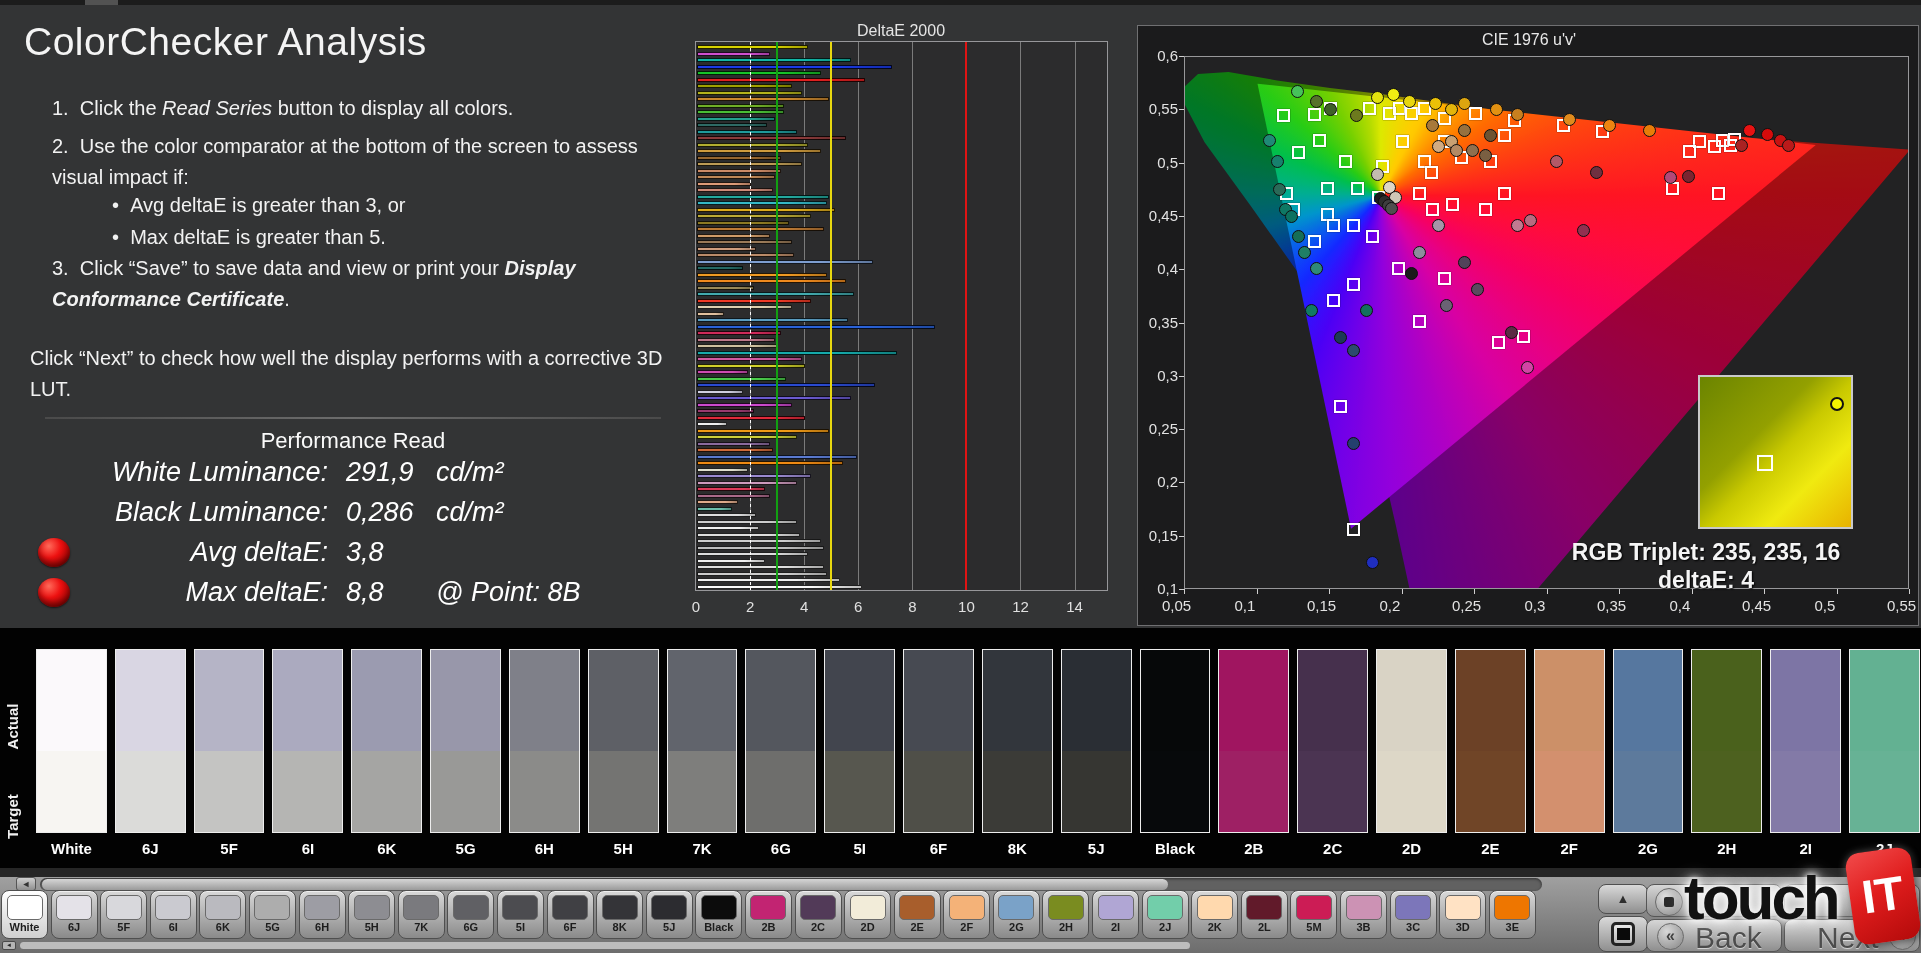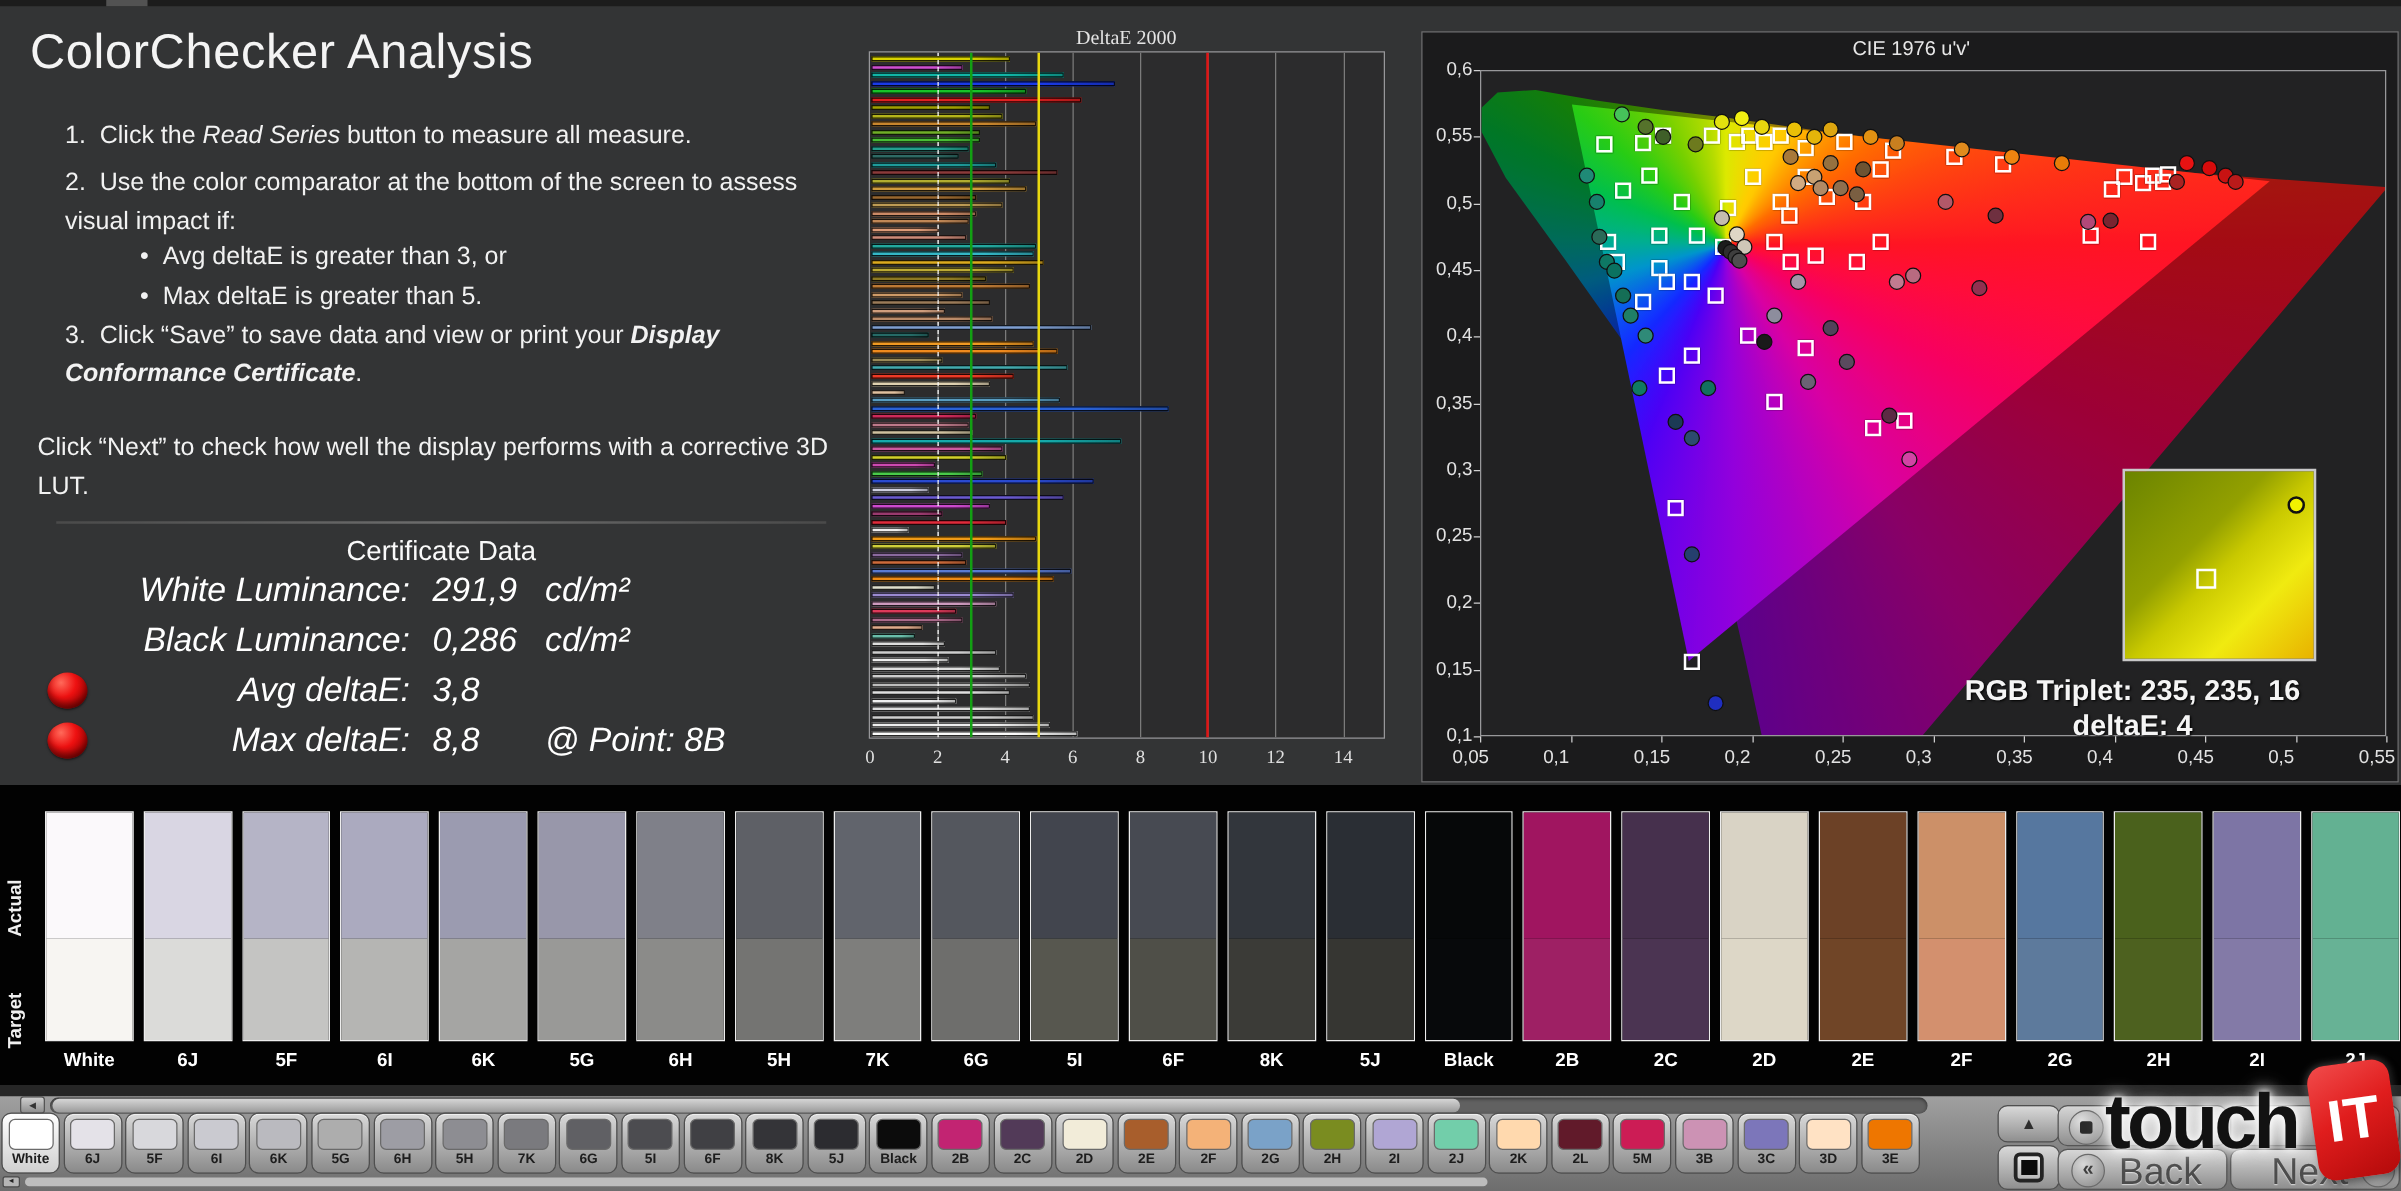--- a/index.html
+++ b/index.html
@@ -24,21 +24,21 @@
     color:#fafafa;font-size:22px;}
   .perf-row{display:grid;grid-template-columns:72px 228px 100px 1fr;
     align-items:center;color:#ffffff;font-size:27px;height:40px;font-style:italic;}
   .perf-label{text-align:right;}
   .perf-value{padding-left:18px;}
   .perf-unit{padding-left:8px;}
   .status-dot{width:32px;height:29px;border-radius:50%;margin-left:10px;
     background:radial-gradient(circle at 34% 28%, #ff6a5a 0%, #ee1111 40%, #a30202 78%, #6e0000 100%);
     box-shadow:inset 0 -4px 6px rgba(0,0,0,.45), 0 1px 2px rgba(0,0,0,.6);}
   
-  #delta-panel{left:692px;top:22px;width:418px;height:604px;font-family:Liberation Serif, serif;}
+  #delta-panel{left:692px;top:22px;width:418px;height:604px;}
   #delta-title{left:0;top:0;width:418px;text-align:center;color:#e4e4e4;font-size:16px;}
   #delta-plot{left:3px;top:19px;width:413px;height:550px;background:#2c2c2d;
     border:1px solid #97979a;box-sizing:border-box;overflow:hidden;}
   .gridline{position:absolute;top:0;bottom:0;width:1px;background:#7b7b7b;}
   .refline{position:absolute;top:0;bottom:0;width:2px;z-index:6;}
   .dashline{position:absolute;top:0;bottom:0;width:1px;z-index:6;
     background-image:repeating-linear-gradient(to bottom,rgba(255,255,255,.95) 0 3px,rgba(255,255,255,0) 3px 6px);}
   .bar{position:absolute;left:1px;height:4px;z-index:3;
     border:1px solid rgba(0,0,0,.85);box-sizing:border-box;}
   .axis-label{position:absolute;color:#e0e0e0;font-size:15px;width:34px;text-align:center;}
@@ -142,40 +142,40 @@
 <body>
 
 <div class="abs" id="top-strip">
   <div class="abs seg"></div>
 </div>
 
 <div class="abs" id="page-title">ColorChecker Analysis</div>
 
 <div class="abs body-text" style="left:52px;top:93px;width:590px;">
   <span>1.</span>&nbsp;
-  <span>Click the </span><span class="em">Read Series</span><span> button to measure all measure.</span>
+  <span>Click the </span><span class="em">Read Series</span><span> button to display all colors.</span>
 </div>
 
 <div class="abs body-text" style="left:52px;top:131px;width:590px;">
   <span>2.</span>&nbsp;
   <span>Use the color comparator at the bottom of the screen to assess visual impact if:</span>
 </div>
 
 <div class="abs body-text" style="left:112px;top:190px;">•&nbsp;&nbsp;<span>Avg deltaE is greater than 3, or</span></div>
 <div class="abs body-text" style="left:112px;top:222px;">•&nbsp;&nbsp;<span>Max deltaE is greater than 5.</span></div>
 
 <div class="abs body-text" style="left:52px;top:253px;width:575px;">
   <span>3.</span>&nbsp;
   <span>Click “Save” to save data and view or print your </span><span class="em-bold">Display Conformance Certificate</span><span>.</span>
 </div>
 
 <div class="abs body-text" style="left:30px;top:343px;width:655px;">Click “Next” to check how well the display performs with a corrective 3D LUT.</div>
 
 <div class="abs" id="divider"></div>
-<div class="abs" id="perf-heading">Certificate Data</div>
+<div class="abs" id="perf-heading">Performance Read</div>
 <div class="abs" id="perf-rows" style="left:28px;top:452px;width:650px;">
     <div class="perf-row">
       <div></div>
       <div class="perf-label">White Luminance:</div>
       <div class="perf-value">291,9</div>
       <div class="perf-unit">cd/m²</div>
     </div>
     <div class="perf-row">
       <div></div>
       <div class="perf-label">Black Luminance:</div>

